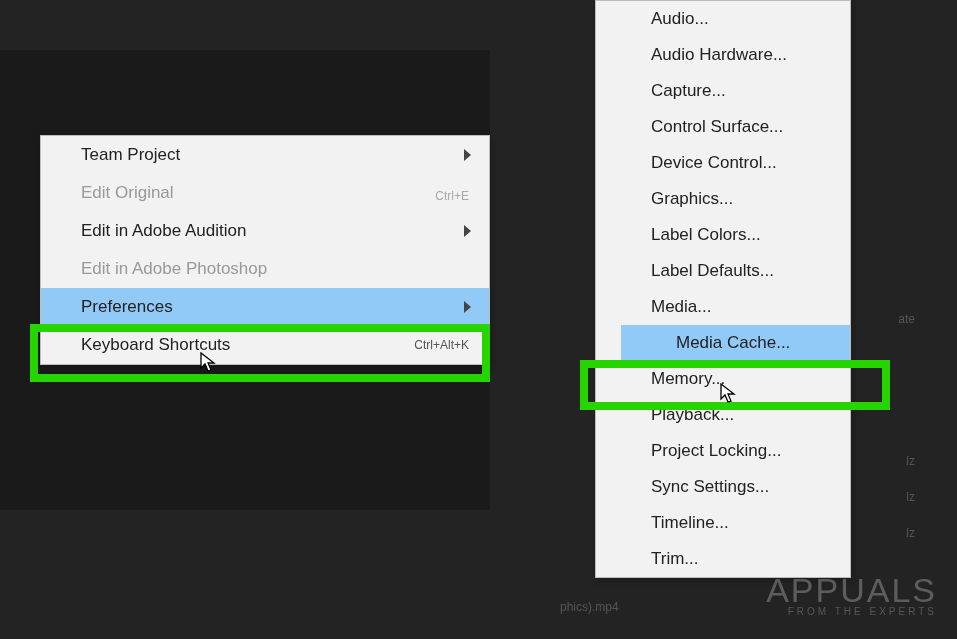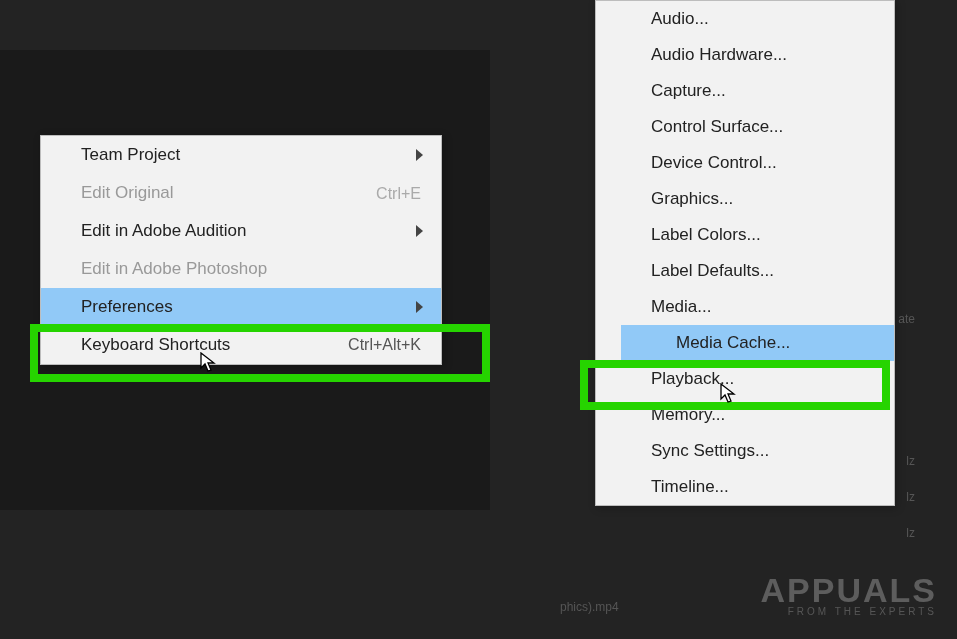--- a/index.html
+++ b/index.html
@@ -17,36 +17,36 @@
       left: 0;
       top: 50px;
       width: 490px;
       height: 460px;
       background: #1a1a1a;
     }
     .menu-left {
       position: absolute;
       left: 40px;
       top: 135px;
-      width: 402px;
+      width: 450px;
       background: #f2f2f2;
       border: 1px solid #bdbdbd;
       box-shadow: 2px 2px 8px rgba(0,0,0,0.25);
     }
     .menu-item {
       display: flex;
       align-items: center;
       justify-content: space-between;
       padding: 9px 20px 9px 40px;
       color: #222;
       cursor: default;
       position: relative;
     }
     .menu-item.disabled { color: #999; align-items: flex-end; }
-    .menu-item .shortcut { color: #555; font-size: 16px; }
+    .menu-item .shortcut { color: #555; font-size: 12px; }
     .menu-item.disabled .shortcut { color: #aaa; }
     .menu-item.has-submenu::after {
       content: "";
       position: absolute;
       right: 18px;
       top: 50%;
       transform: translateY(-50%);
       width: 0; height: 0;
       border-top: 6px solid transparent;
       border-bottom: 6px solid transparent;
@@ -62,21 +62,21 @@
       width: 460px;
       height: 58px;
       border: 8px solid #26d400;
       pointer-events: none;
       z-index: 50;
     }
     .menu-right {
       position: absolute;
       left: 595px;
       top: 0px;
-      width: 300px;
+      width: 256px;
       background: #f2f2f2;
       border: 1px solid #bdbdbd;
       box-shadow: 2px 2px 8px rgba(0,0,0,0.25);
     }
     .menu-right .menu-item {
       padding: 8px 20px 8px 55px;
     }
     .menu-right .menu-item.highlighted { background: #91c9f7; margin-left: 25px; }
     .green-box-right {
       position: absolute;
@@ -101,21 +101,21 @@
       position: absolute;
       right: 20px;
       bottom: 22px;
       color: rgba(200,200,200,0.25);
       font-family: Arial, sans-serif;
       text-align: right;
       z-index: 10;
     }
     .watermark .big {
       font-size: 34px;
-      font-weight: 700;
+      font-weight: 400;
       letter-spacing: 2px;
       color: rgba(180,180,180,0.4);
     }
     .watermark .small {
       font-size: 10px;
       letter-spacing: 3px;
       color: rgba(180,180,180,0.35);
       margin-top: -4px;
     }
     .bg-text-frag {
@@ -195,30 +195,36 @@
   <div class="menu-item">
       <span>Label Defaults...</span>
     </div>
   <div class="menu-item">
       <span>Media...</span>
     </div>
   <div class="menu-item highlighted">
       <span>Media Cache...</span>
     </div>
   <div class="menu-item">
+      <span>Memory...</span>
+    </div>
+  <div class="menu-item">
       <span>Playback...</span>
     </div>
   <div class="menu-item">
-      <span>Memory...</span>
+      <span>Project Locking...</span>
     </div>
   <div class="menu-item">
       <span>Sync Settings...</span>
     </div>
   <div class="menu-item">
       <span>Timeline...</span>
+    </div>
+  <div class="menu-item">
+      <span>Trim...</span>
     </div>
 </div>
 
 <div class="green-box-right"></div>
 
 <svg class="cursor cursor-right" viewBox="0 0 16 22">
   <path d="M1,1 L1,16 L5,12 L8,19 L11,18 L8,11 L14,11 Z" fill="#fff" stroke="#000" stroke-width="1.3"></path>
 </svg>
 
 <div class="watermark">

